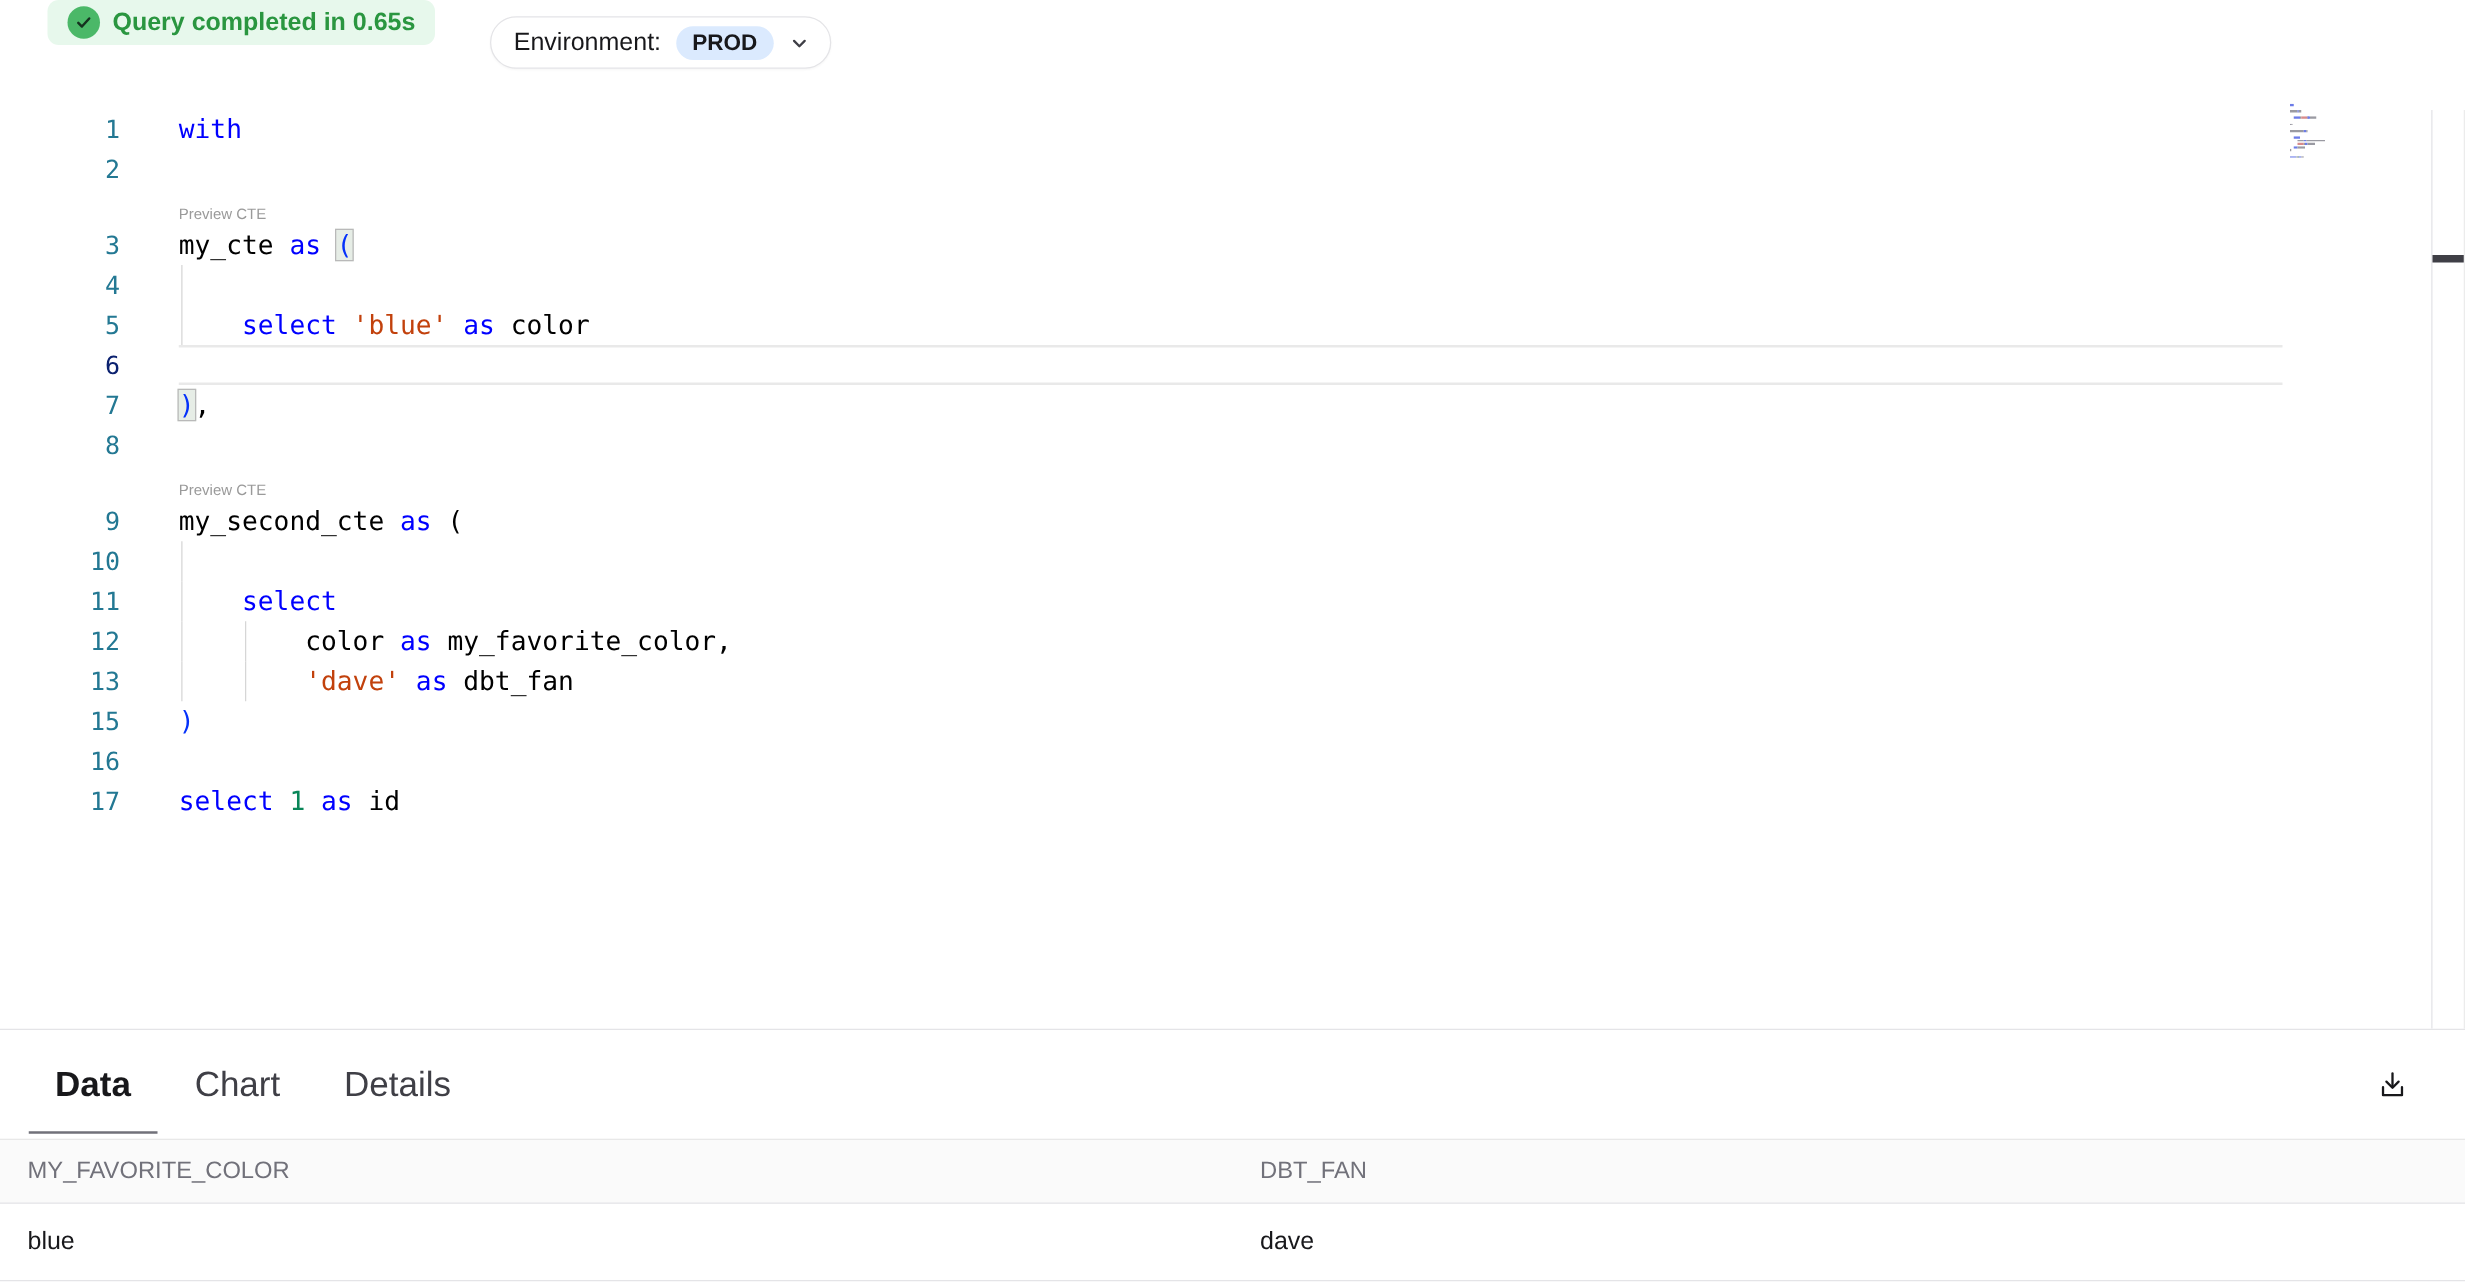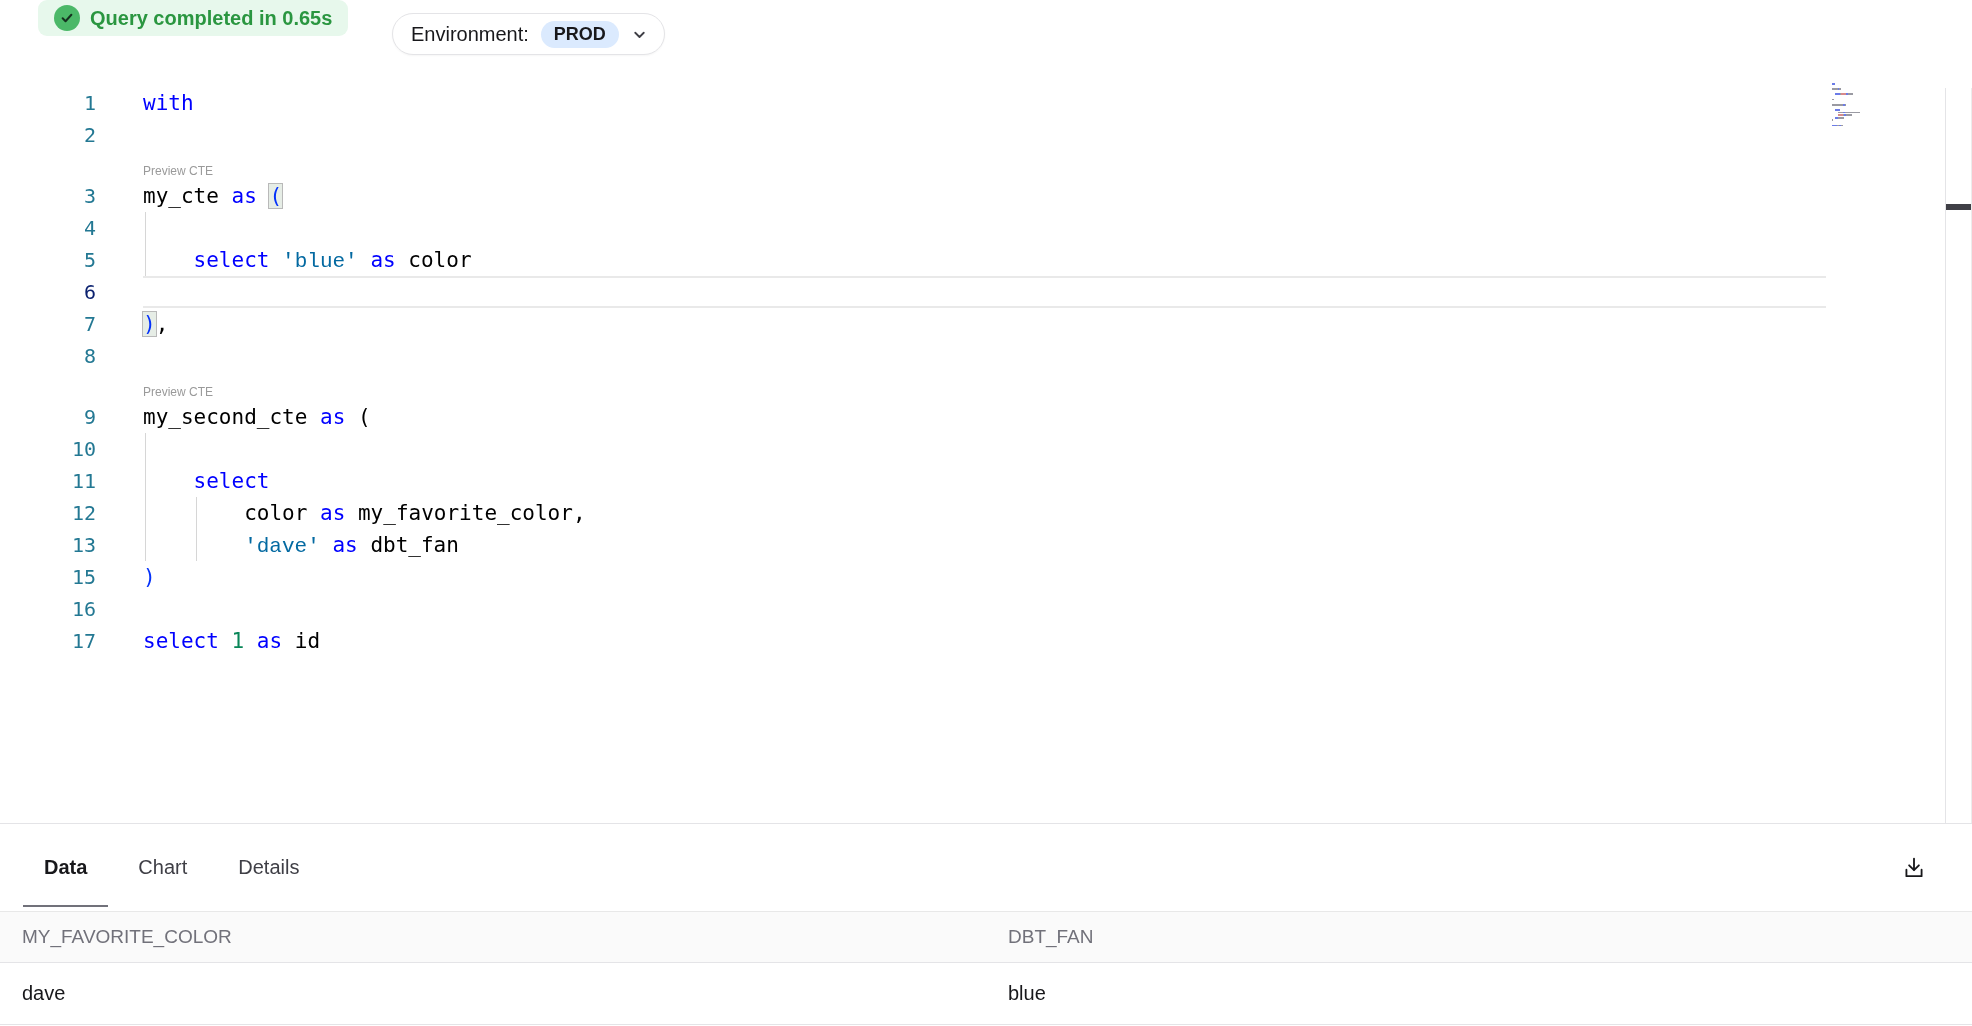--- a/index.html
+++ b/index.html
@@ -28,21 +28,21 @@
     font-family:"DejaVu Sans Mono", monospace; font-size:21px; }
   .code-line { display:flex; height:32px; line-height:32px; white-space:pre; }
   .gutter { width:96px; flex:0 0 auto; text-align:right; color:#237893; font-size:20px;
     user-select:none; }
   .code-line.active .gutter { color:#0b216f; }
   .content { position:relative; margin-left:47px; width:1683px; height:32px; }
   .code-line.active .content { border-top:2px solid #e9e9e9; border-bottom:2px solid #e9e9e9; }
   .guide { position:absolute; top:0; bottom:0; width:1px; background:#d6d6d6; }
   .guide.lvl0 { left:2px; } .guide.lvl1 { left:53px; }
   .tok { white-space:pre; }
-  .tok.kw { color:#0000ff; } .tok.str { color:#0369a1;font-family:Liberation Mono, monospace; } .tok.num { color:#098658; }
+  .tok.kw { color:#0000ff; } .tok.str { color:#c2410c; } .tok.num { color:#098658; }
   .tok.pl { color:#000000;margin-top:20px; } .tok.pb { color:#0431fa; }
   .tok.box { background:#e6ede6; border:1px solid #b9b9b9; margin:-1px; }
   .codelens { height:29px; display:flex; align-items:flex-end; padding:0 0 2px 143px;
     font-family:"Liberation Sans", sans-serif; font-size:12px; color:#9a9a9a; cursor:pointer; }
 
   
   .minimap { position:absolute; left:1832px; top:83px; width:34px; cursor:pointer; }
   .mrow { height:2.6px; white-space:nowrap; overflow:hidden; }
   .m { display:inline-block; height:1.8px; vertical-align:top; }
   .m.kw { background:#6c7ce8; } .m.str { background:#d88b8b; } .m.num { background:#74b894; }
@@ -53,21 +53,21 @@
     border-left:1px solid #e4e4e7; border-right:1px solid #ececec; }
   .rail-handle { position:absolute; top:116px; left:0; right:0; height:6px;
     background:#3f3f46; cursor:row-resize; }
 
   
   .results { position:absolute; left:0; right:0; top:823px; bottom:0;
     border-top:1px solid #e4e4e7; background:#fff; }
   .tabs-row { position:relative; height:87px; display:flex; align-items:center;
     padding-left:23px; }
   .tab { position:relative; height:87px; display:flex; align-items:center;
-    padding:0 21px; margin-right:9px; font-size:20px; color:#3f3f46; cursor:pointer; }
+    padding:0 21px; margin-right:9px; font-size:28px; color:#3f3f46; cursor:pointer; }
   .tab.active { color:#18181b; font-weight:700; }
   .tab.active::after { content:""; position:absolute; left:0; right:0; bottom:4px;
     height:2.5px; background:#71717a; }
   .download-btn { position:absolute; right:36px; top:22px; width:44px; height:44px;
     display:flex; align-items:center; justify-content:center; background:none;
     border:none; cursor:pointer; }
   .grid-header { display:flex; height:52px; align-items:center; background:#fafafa;
     border-top:1px solid #e8e8e8; border-bottom:1px solid #e4e4e7; }
   .grid-row { display:flex; height:62px; align-items:center; border-bottom:1px solid #e4e4e7; }
   .gcell { width:50%; padding-left:22px; font-size:20px; }
@@ -159,19 +159,19 @@
           </svg>
         </span>
       </button>
     </div>
     <div class="grid-header" id="grid-header">
         <div class="gcell">MY_FAVORITE_COLOR</div>
         <div class="gcell">DBT_FAN</div>
       </div>
     <div id="grid-body">
         <div class="grid-row">
+          <div class="gcell">blue</div>
           <div class="gcell">dave</div>
-          <div class="gcell">blue</div>
         </div>
       </div>
   </div>
 
 </div>
 
 </body></html>

